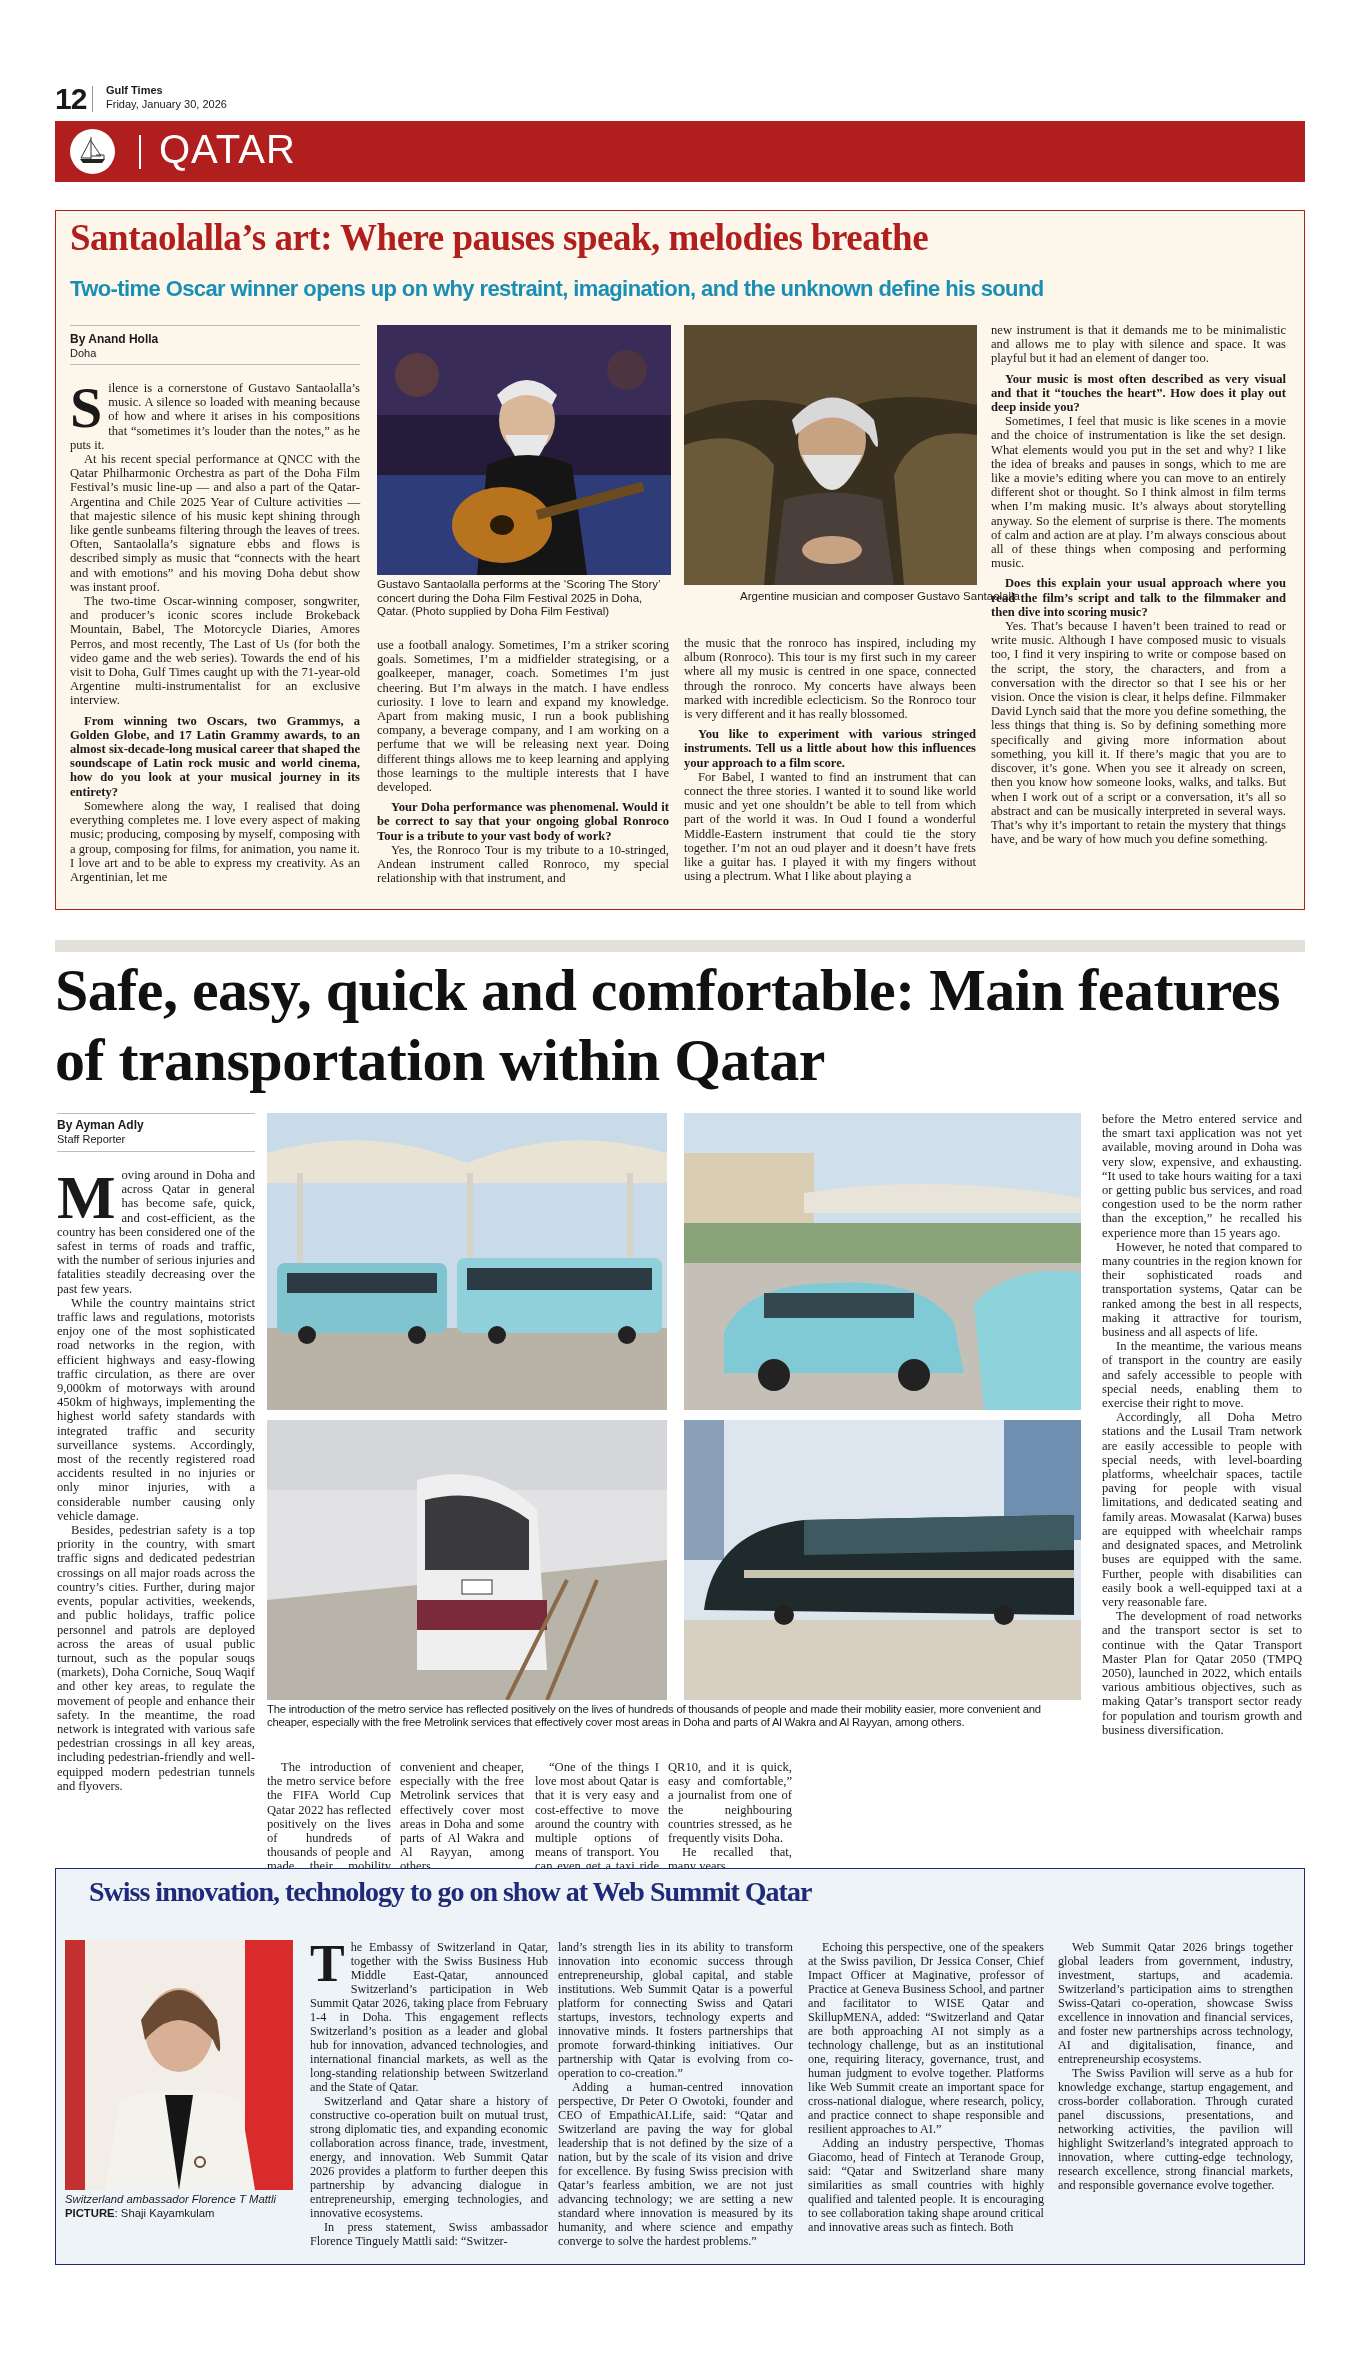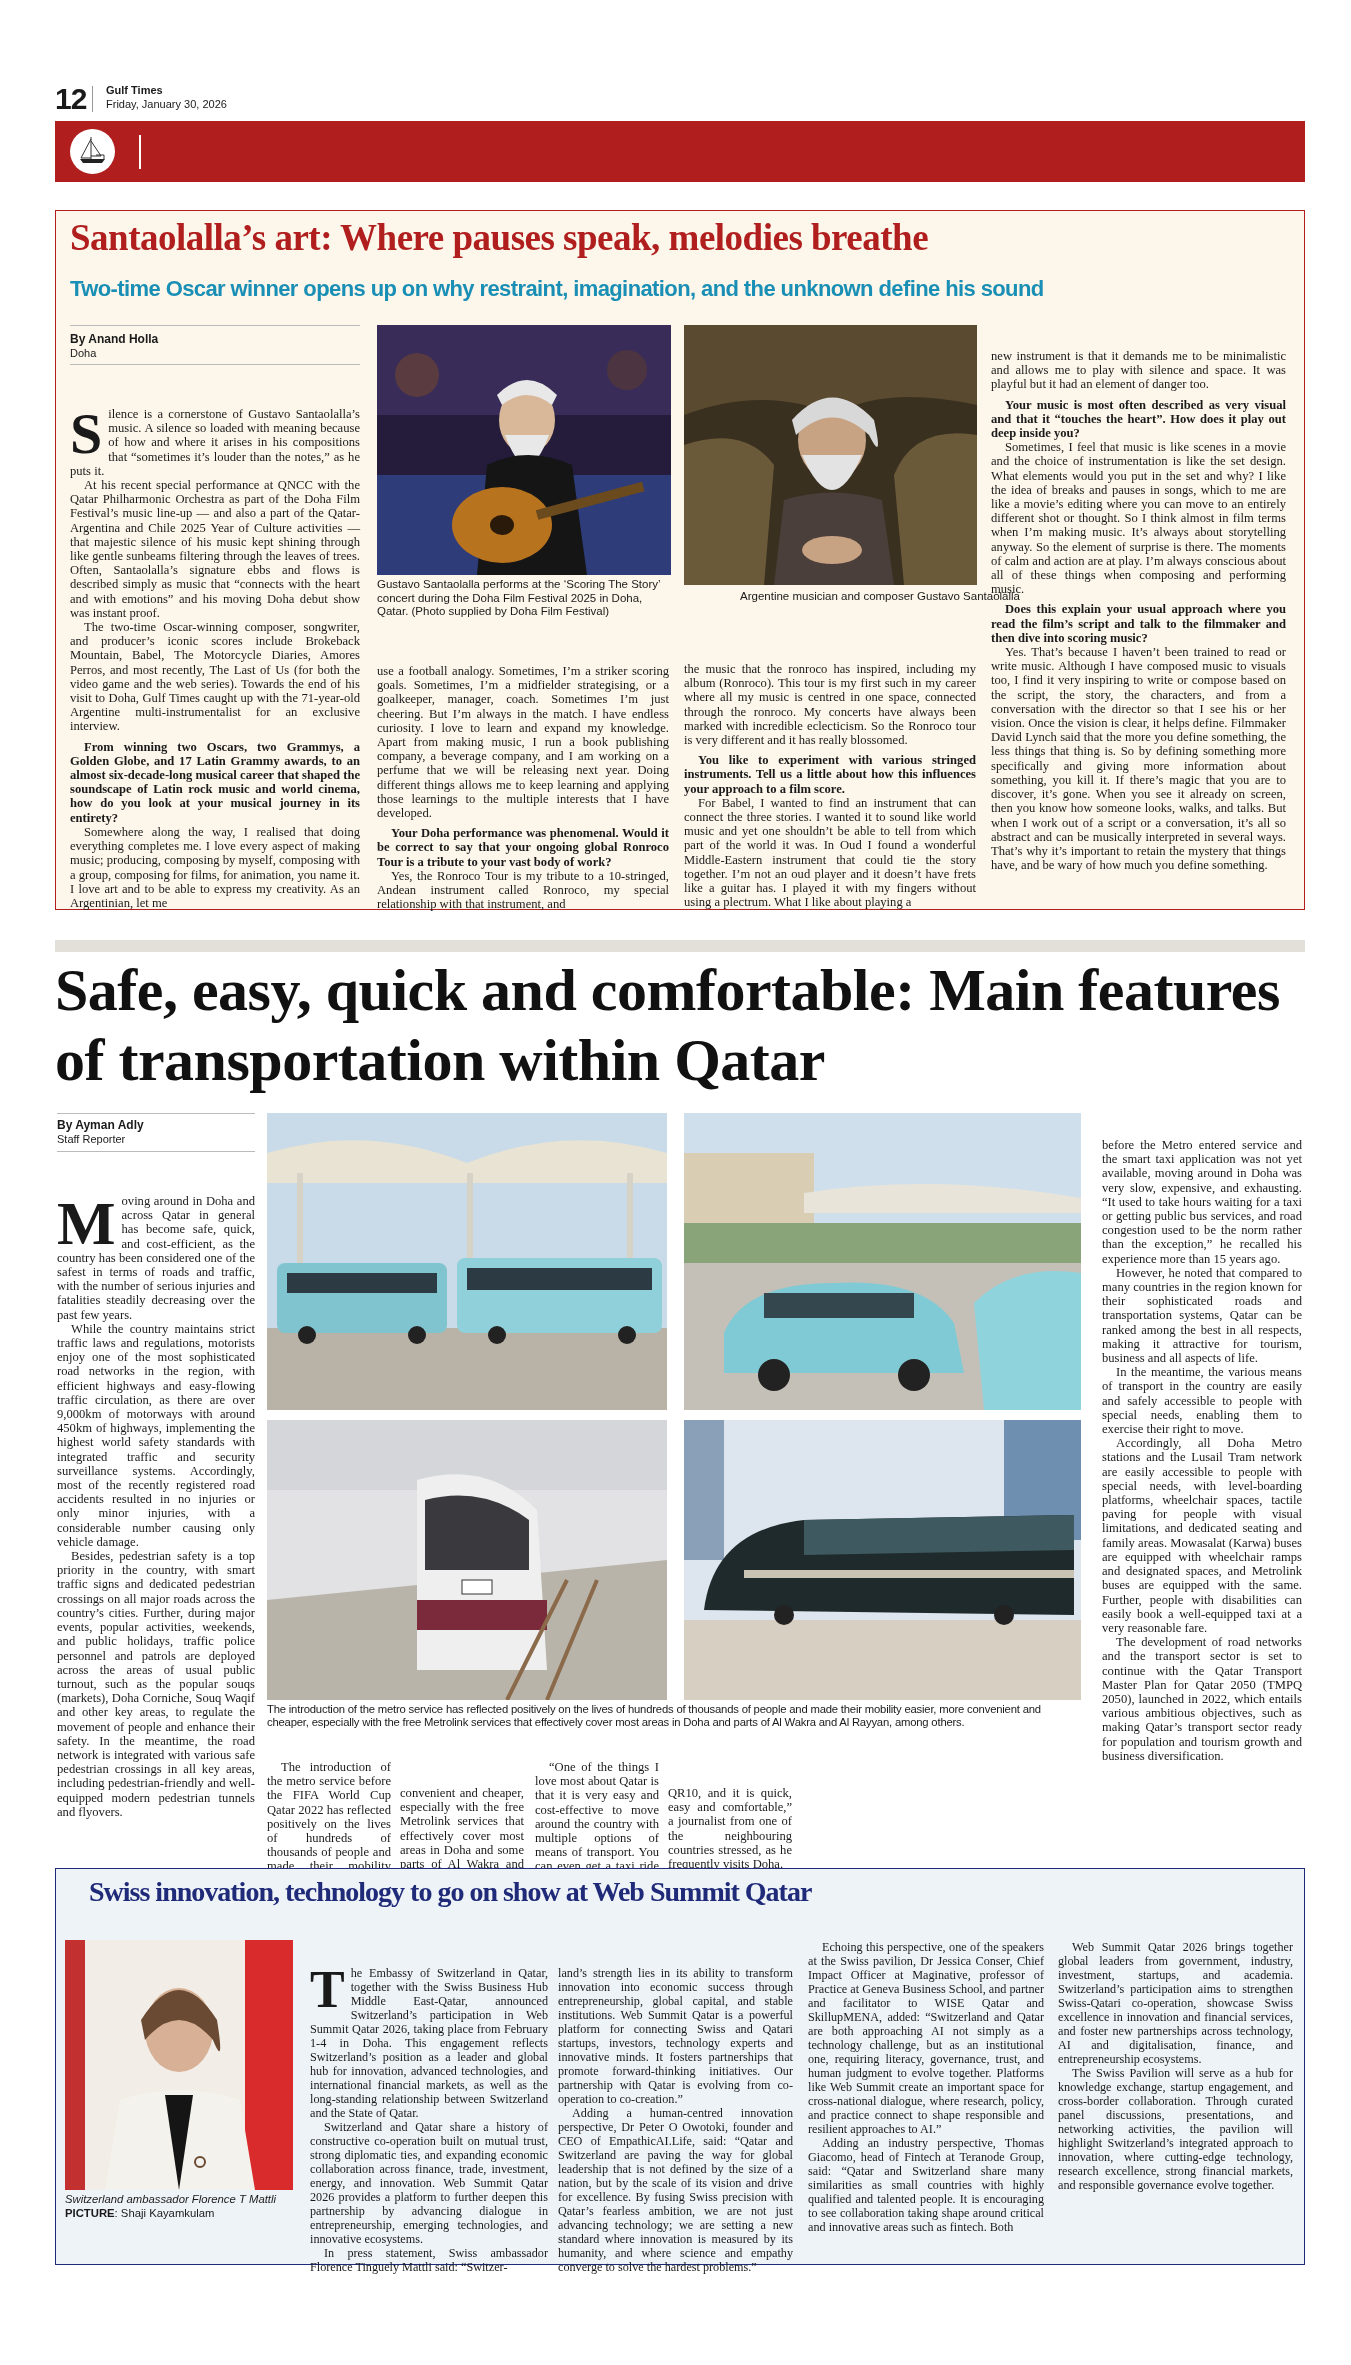--- a/index.html
+++ b/index.html
@@ -2,21 +2,21 @@
 <html><head>
 <meta charset="utf-8">
 <style>
   html,body{margin:0;padding:0;background:#fff;}
   body{width:1351px;height:2365px;position:relative;overflow:hidden;font-family:"DejaVu Serif",serif;color:#1a1a1a;}
   .abs{position:absolute;}
   .serif{font-family:"Liberation Serif","DejaVu Serif",serif;}
   .sans{font-family:"Liberation Sans","DejaVu Sans",sans-serif;}
   .body-text{font-family:"Liberation Serif","DejaVu Serif",serif;font-size:12.6px;line-height:14.2px;text-align:justify;hyphens:auto;}
   .body-text p{margin:0;text-indent:14px;}
-  .body-text p.noind{text-indent:0;margin-top:26px;}
+  .body-text p.noind{text-indent:0;}
   .body-text p.q{font-weight:bold;margin-top:6px;}
   .dropcap{float:left;font-size:58px;line-height:46px;margin:4px 6px 0 0;font-weight:bold;font-family:"Liberation Serif","DejaVu Serif",serif;}
   .caption{font-family:"Liberation Sans","DejaVu Sans",sans-serif;font-size:11.5px;line-height:13.5px;color:#1a1a1a;}
   .byline-name{font-family:"Liberation Sans","DejaVu Sans",sans-serif;font-weight:bold;font-size:12px;}
   .byline-loc{font-family:"Liberation Sans","DejaVu Sans",sans-serif;font-size:11px;}
   .rule{border-top:1px solid #bbb;}
   .photo{overflow:hidden;}
   .photo svg{display:block;width:100%;height:100%;}
 </style>
 </head>
@@ -29,21 +29,21 @@
 
 <div class="abs" style="left:55px;top:121px;width:1250px;height:61px;background:#b01e1e;">
   <div class="abs" style="left:15px;top:8px;width:45px;height:45px;border-radius:50%;background:#fff;">
     <svg viewBox="0 0 45 45" width="45" height="45">
       <path d="M10 30 L35 30 L32 34 L13 34 Z" fill="#222"></path>
       <path d="M21 8 L21 30 M21 10 L11 29 L21 29 M21 12 L31 27 L21 27" stroke="#333" stroke-width="1" fill="none"></path>
       <path d="M26 26 L34 26 L34 30" stroke="#333" stroke-width="1" fill="none"></path>
     </svg>
   </div>
   <div class="abs" style="left:84px;top:14px;height:34px;border-left:2px solid #fff;"></div>
-  <div class="abs sans" style="left:104px;top:6px;font-size:40px;color:#fff;letter-spacing:1px;font-weight:normal;margin-top:48px;">QATAR</div>
+  <div class="abs sans" style="left:104px;top:6px;font-size:40px;color:#fff;letter-spacing:1px;font-weight:normal;">QATAR</div>
 </div>
 
 <div class="abs" style="left:55px;top:210px;width:1248px;height:698px;background:#fdf6ea;border:1px solid #b01e1e;">
 </div>
 <div class="abs serif" style="left:70px;top:216px;font-size:37px;font-weight:bold;color:#b01e1e;letter-spacing:-0.5px;white-space:nowrap;">Santaolalla’s art: Where pauses speak, melodies breathe</div>
 <div class="abs sans" style="left:70px;top:276px;font-size:22px;font-weight:bold;color:#1a8fb5;letter-spacing:-0.6px;white-space:nowrap;">Two-time Oscar winner opens up on why restraint, imagination, and the unknown define his sound</div>
 
 <div class="abs rule" style="left:70px;top:325px;width:290px;"></div>
 <div class="abs byline-name" style="left:70px;top:332px;">By Anand Holla</div>
 <div class="abs byline-loc" style="left:70px;top:347px;">Doha</div>

